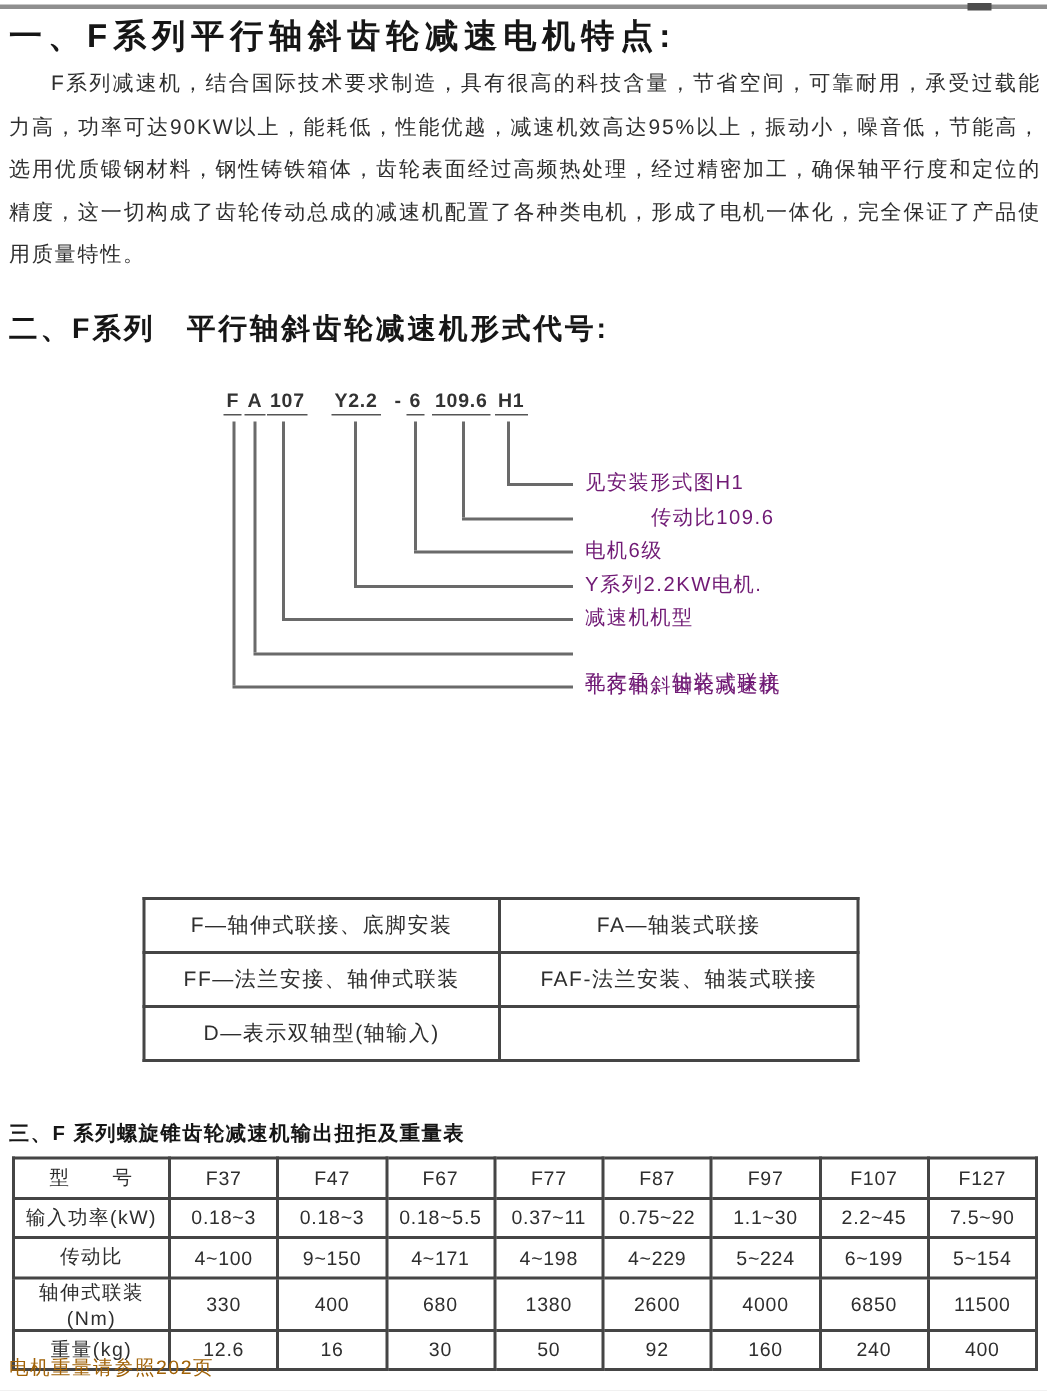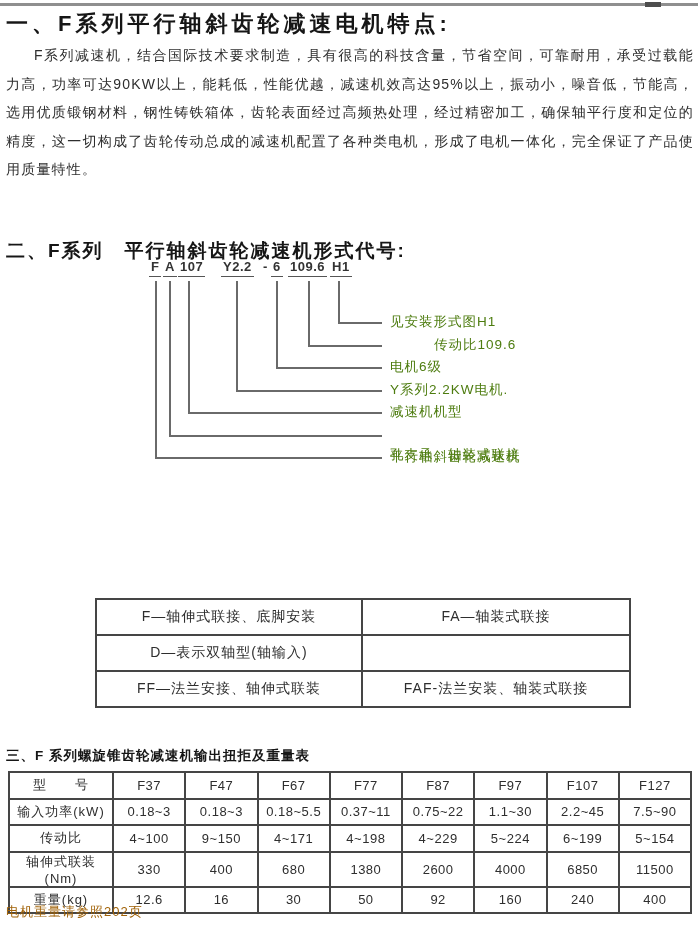--- a/index.html
+++ b/index.html
@@ -12,35 +12,35 @@
   .abs{position:absolute;}
   .top-rule{left:0;top:3px;width:698px;height:3px;background:#8f8f8f;}
   .top-rule-tip{left:645px;top:2px;width:16px;height:5px;background:#4d4d4d;}
 
   .h1{left:6px;top:9px;font-size:22px;font-weight:bold;letter-spacing:4px;color:#161616;white-space:nowrap;}
   .para{
     left:6px;top:41px;width:688px;
     font-size:14px;line-height:28.5px;letter-spacing:1.2px;
     text-align:justify;text-indent:2em;color:#2e2e2e;
   }
-  .h2{left:6px;top:206px;font-size:19px;font-weight:bold;letter-spacing:2px;color:#161616;white-space:nowrap;margin-top:32px;}
+  .h2{left:6px;top:206px;font-size:19px;font-weight:bold;letter-spacing:2px;color:#161616;white-space:nowrap;}
 
   
   .diagram{left:0;top:0;width:698px;height:927px;pointer-events:none;}
   .tok{position:absolute;top:259px;font-size:13px;font-weight:bold;letter-spacing:.5px;
        color:#333;padding:0 2px 2px 2px;border-bottom:1.5px solid #555;white-space:nowrap;}
   .tok.nounder{border-bottom:none;}
   .vline{position:absolute;width:1.5px;background:#6a6a6a;}
   .hline{position:absolute;height:1.5px;background:#6a6a6a;}
-  .dlabel{position:absolute;left:390px;font-size:13.5px;letter-spacing:1px;color:#4d7c0f;white-space:nowrap;}
+  .dlabel{position:absolute;left:390px;font-size:13.5px;letter-spacing:1px;color:#701a75;white-space:nowrap;}
 
   .h3{left:98px;top:553px;font-size:17px;font-weight:bold;letter-spacing:1px;color:#161616;}
 
   table{border-collapse:collapse;}
-  .conn-table{left:95px;top:598px;width:536px;}
+  .conn-table{left:95px;top:598px;width:478px;}
   .conn-table td{
     border:2px solid #454545;height:32px;text-align:center;
     font-size:14px;letter-spacing:1px;color:#2e2e2e;
   }
   .conn-table td.c0{width:253px;}
   .conn-table td.c1{width:255px;}
 
   .h4{left:6px;top:747px;font-size:13.5px;font-weight:bold;letter-spacing:1px;color:#161616;white-space:nowrap;}
 
   .spec-table{left:8px;top:771px;width:682px;table-layout:fixed;}
@@ -96,26 +96,26 @@
     </div>
 
 
   <table class="abs conn-table">
     <tbody>
       <tr>
         <td class="c0">F—轴伸式联接、底脚安装</td>
         <td class="c1">FA—轴装式联接</td>
       </tr>
       <tr>
+        <td class="c0">FF—法兰安接、轴伸式联装</td>
+        <td class="c1">FAF-法兰安装、轴装式联接</td>
+      </tr>
+      <tr>
         <td class="c0">D—表示双轴型(轴输入)</td>
         <td class="c1"></td>
-      </tr>
-      <tr>
-        <td class="c0">FF—法兰安接、轴伸式联装</td>
-        <td class="c1">FAF-法兰安装、轴装式联接</td>
       </tr>
     </tbody>
   </table>
 
   <div class="abs h4">三、F 系列螺旋锥齿轮减速机输出扭拒及重量表</div>
 
   <table class="abs spec-table" id="spec-table">
     <colgroup>
       <col style="width:104px">
       <col span="8" style="width:72.25px">

